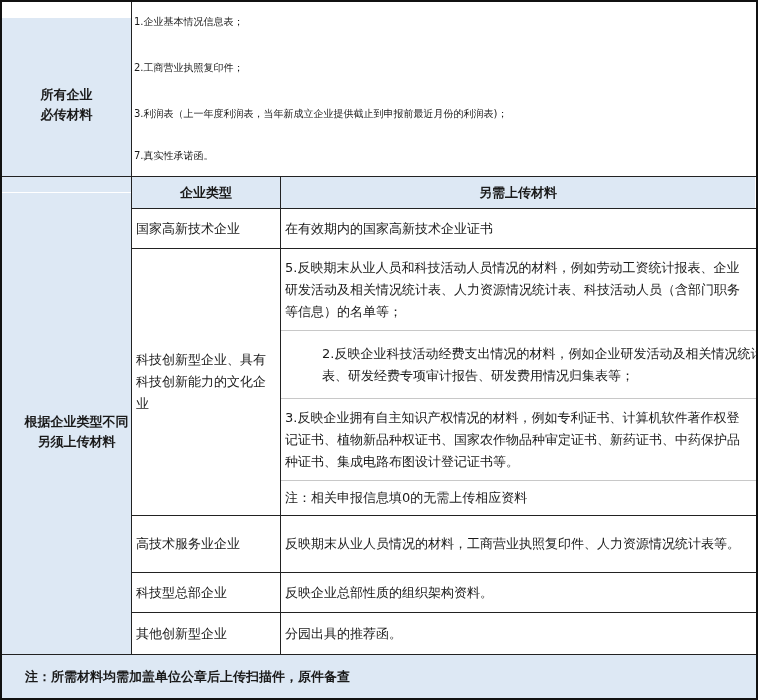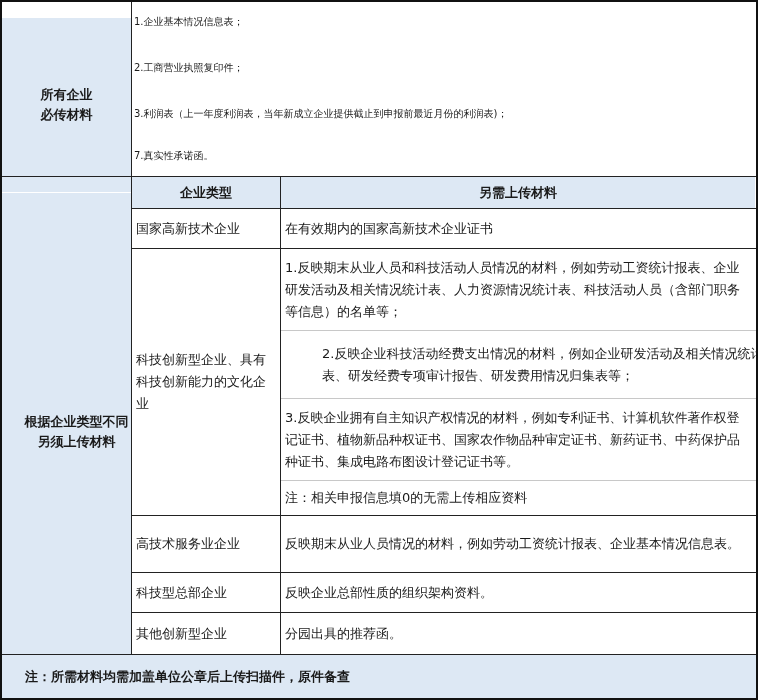--- a/index.html
+++ b/index.html
@@ -42,27 +42,27 @@
     </div>
 </div>
 
 <div class="abs blue hdr" style="left:132px;top:177px;width:148px;height:31px;">企业类型</div>
 <div class="abs blue hdr" style="left:281px;top:177px;width:474px;height:31px;">另需上传材料</div>
 
 <div class="abs cell" style="left:132px;top:209px;width:148px;height:39px;">国家高新技术企业</div>
 <div class="abs cell" style="left:281px;top:209px;width:474px;height:39px;">在有效期内的国家高新技术企业证书</div>
 
 <div class="abs cell" style="left:132px;top:249px;width:148px;height:266px;">科技创新型企业、具有科技创新能力的文化企业</div>
-<div class="abs cell" style="left:281px;top:250px;width:474px;height:80px;">1.反映期末从业人员和科技活动人员情况的材料，例如劳动工资统计报表、企业研发活动及相关情况统计表、人力资源情况统计表、科技活动人员（含部门职务等信息）的名单等；</div>
+<div class="abs cell" style="left:281px;top:250px;width:474px;height:80px;">5.反映期末从业人员和科技活动人员情况的材料，例如劳动工资统计报表、企业研发活动及相关情况统计表、人力资源情况统计表、科技活动人员（含部门职务等信息）的名单等；</div>
 <div class="abs cell" style="left:281px;top:331px;width:474px;height:67px;margin-left:37px;">2.反映企业科技活动经费支出情况的材料，例如企业研发活动及相关情况统计表、研发经费专项审计报告、研发费用情况归集表等；</div>
 <div class="abs cell" style="left:281px;top:399px;width:474px;height:81px;">3.反映企业拥有自主知识产权情况的材料，例如专利证书、计算机软件著作权登记证书、植物新品种权证书、国家农作物品种审定证书、新药证书、中药保护品种证书、集成电路布图设计登记证书等。</div>
 <div class="abs cell" style="left:281px;top:481px;width:474px;height:34px;">注：相关申报信息填0的无需上传相应资料</div>
 
 <div class="abs cell" style="left:132px;top:516px;width:148px;height:56px;">高技术服务业企业</div>
-<div class="abs cell" style="left:281px;top:516px;width:474px;height:56px;">反映期末从业人员情况的材料，例如劳动工资统计报表、企业基本情况信息表。</div>
+<div class="abs cell" style="left:281px;top:516px;width:474px;height:56px;">反映期末从业人员情况的材料，工商营业执照复印件、人力资源情况统计表等。</div>
 
 <div class="abs cell" style="left:132px;top:573px;width:148px;height:39px;">科技型总部企业</div>
 <div class="abs cell" style="left:281px;top:573px;width:474px;height:39px;">反映企业总部性质的组织架构资料。</div>
 
 <div class="abs cell" style="left:132px;top:613px;width:148px;height:41px;">其他创新型企业</div>
 <div class="abs cell" style="left:281px;top:613px;width:474px;height:41px;">分园出具的推荐函。</div>
 
 <div class="abs blue footer" style="left:2px;top:655px;width:754px;height:43px;">注：所需材料均需加盖单位公章后上传扫描件，原件备查</div>
 
 <div class="vline" style="left:131px;top:2px;height:652px;"></div>

